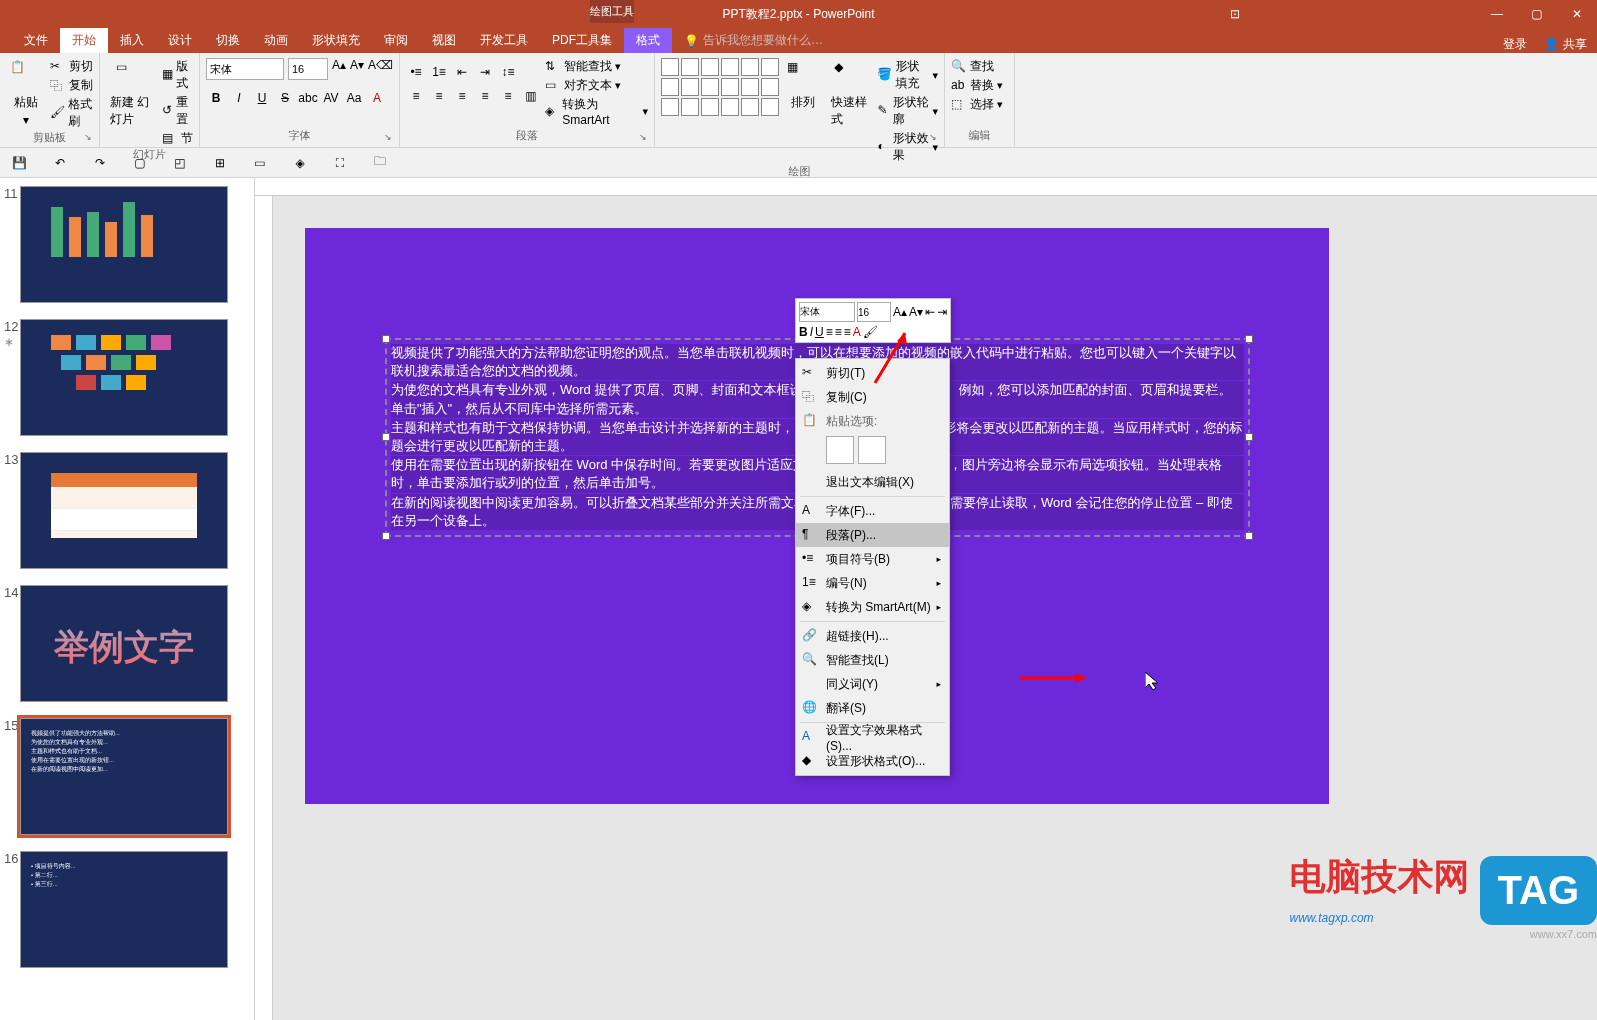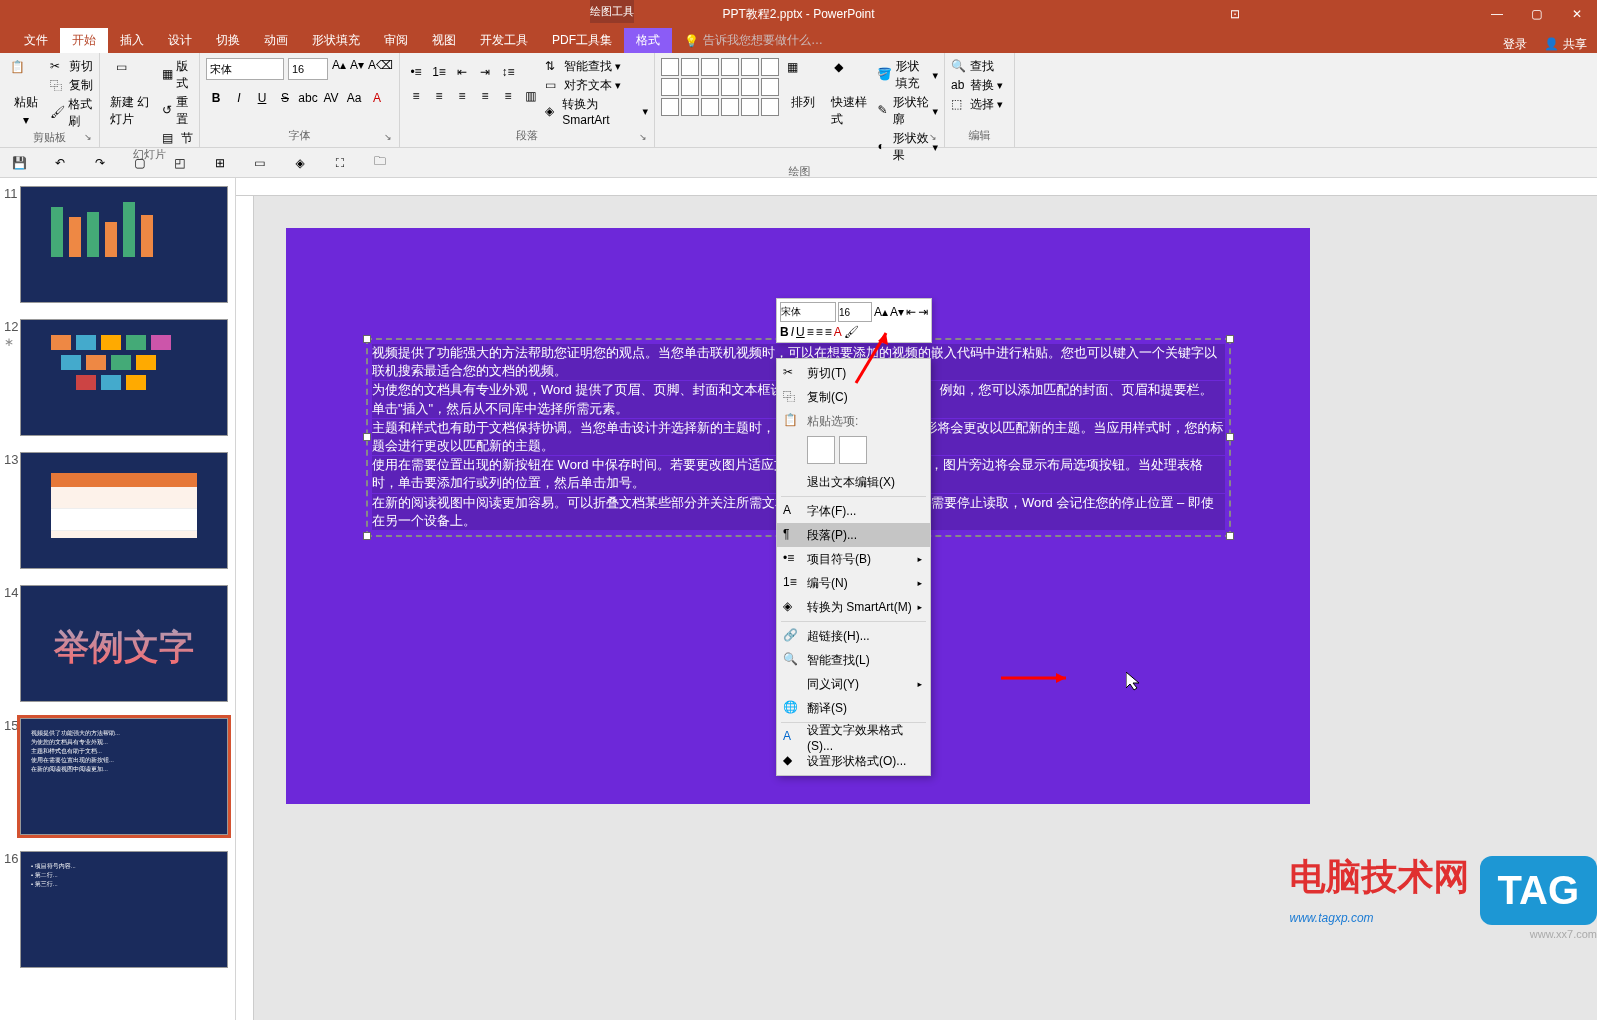--- a/index.html
+++ b/index.html
@@ -34,21 +34,21 @@
 .btnrow { display: flex; gap: 3px; margin-top: 4px; }
 .btnrow .ib { width: 20px; height: 20px; display: flex; align-items: center; justify-content: center; cursor: pointer; }
 .shape-grid { display: grid; grid-template-columns: repeat(6, 18px); grid-template-rows: repeat(3, 18px); gap: 2px; }
 .shape-grid div { border: 1px solid #888; background: #fff; }
 .dialog-launcher { position: absolute; bottom: 3px; right: 3px; width: 12px; height: 12px; font-size: 9px; color: #666; cursor: pointer; }
 
 .qat { height: 30px; background: #f1f1f1; border-bottom: 1px solid #d4d4d4; display: flex; align-items: center; padding: 0 10px; gap: 20px; }
 .qat .ib { width: 20px; height: 20px; display: flex; align-items: center; justify-content: center; cursor: pointer; }
 
 .workspace { display: flex; height: 842px; }
-.thumbpanel { width: 236px; background: #fff; border-right: 1px solid #d4d4d4; overflow-y: auto; }
+.thumbpanel { width: 255px; background: #fff; border-right: 1px solid #d4d4d4; overflow-y: auto; }
 .thumb-item { padding: 8px 8px 8px 20px; position: relative; }
 .thumb-num { position: absolute; left: 4px; top: 8px; font-size: 13px; color: #555; }
 .thumb-slide { width: 208px; height: 117px; border: 1px solid #999; background: #1a2b5c; position: relative; overflow: hidden; }
 .thumb-item.selected .thumb-slide { outline: 3px solid #d35230; }
 .thumb-text { color: #fff; font-size: 6px; padding: 10px; }
 
 .editarea { flex: 1; background: #e6e6e6; position: relative; overflow: hidden; }
 .ruler-h { height: 18px; background: #fff; border-bottom: 1px solid #ccc; position: relative; font-size: 8px; color: #666; padding-left: 20px; }
 .ruler-v { width: 18px; background: #fff; border-right: 1px solid #ccc; position: absolute; left: 0; top: 18px; bottom: 0; }
 .slide-canvas { position: absolute; left: 50px; top: 50px; width: 1024px; height: 576px; background: #6d28d9; }

